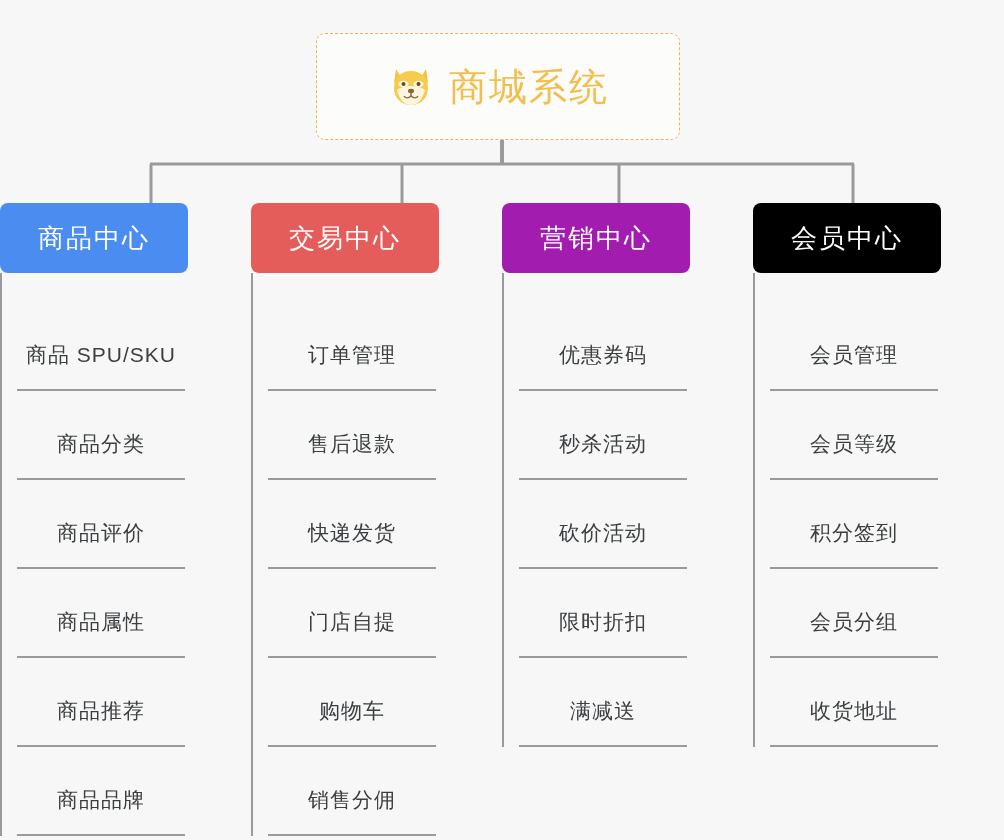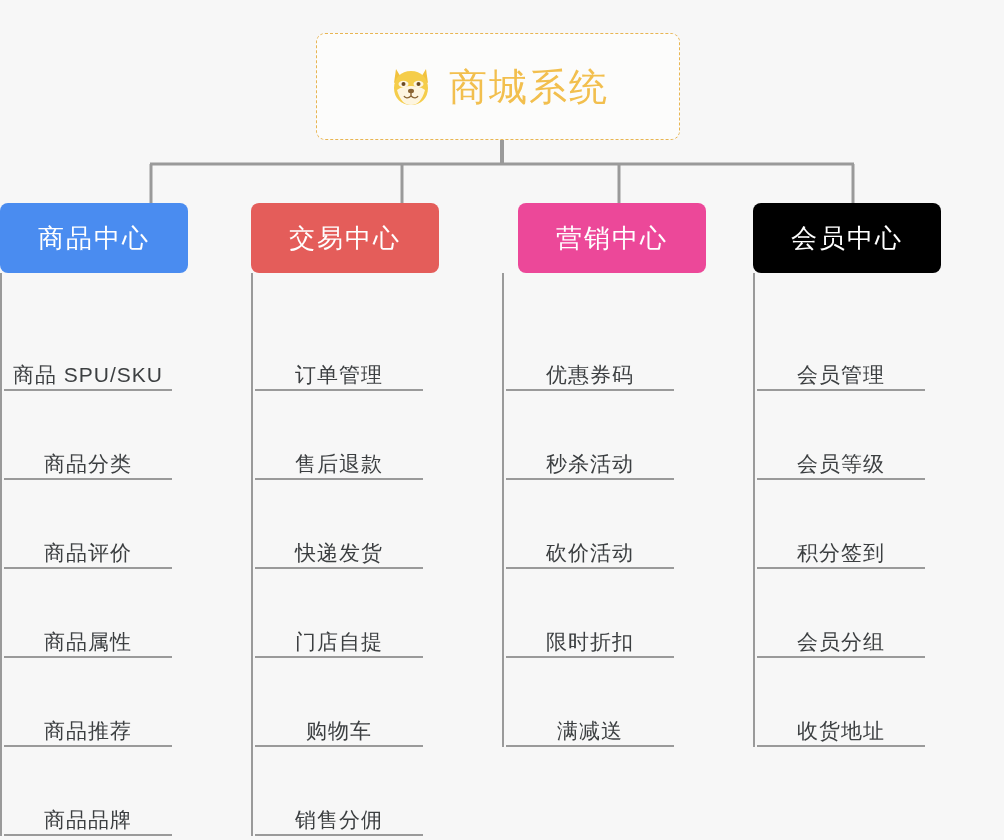--- a/index.html
+++ b/index.html
@@ -101,23 +101,23 @@
     height: calc(100% + 29px);
     background: #9a9a9a;
   }
   .leaf-item {
     height: 89px;
     box-sizing: border-box;
     border-bottom: 2px solid #9a9a9a;
     display: flex;
     align-items: flex-end;
     justify-content: center;
-    padding-bottom: 0;
+    padding-bottom: 20px;
     width: 168px;
-    margin-left: 4px;
+    margin-left: 17px;
   }
   .leaf-label {
     font-size: 21px;
     color: #3c3f41;
     letter-spacing: 1px;
     line-height: 1.1;
     white-space: nowrap;
     padding: 0 4px 3px 4px;
   }
 </style>
@@ -199,21 +199,21 @@
         </div>
         <div class="leaf-item">
           <span class="leaf-label">购物车</span>
         </div>
         <div class="leaf-item">
           <span class="leaf-label">销售分佣</span>
         </div>
       </div>
     </div>
     <div class="column">
-      <div class="col-header" style="background: #ec4899; margin-left: 16px;">营销中心</div>
+      <div class="col-header" style="background: #a21caf;">营销中心</div>
       <div class="leaf-list">
         <div class="leaf-item">
           <span class="leaf-label">优惠券码</span>
         </div>
         <div class="leaf-item">
           <span class="leaf-label">秒杀活动</span>
         </div>
         <div class="leaf-item">
           <span class="leaf-label">砍价活动</span>
         </div>

